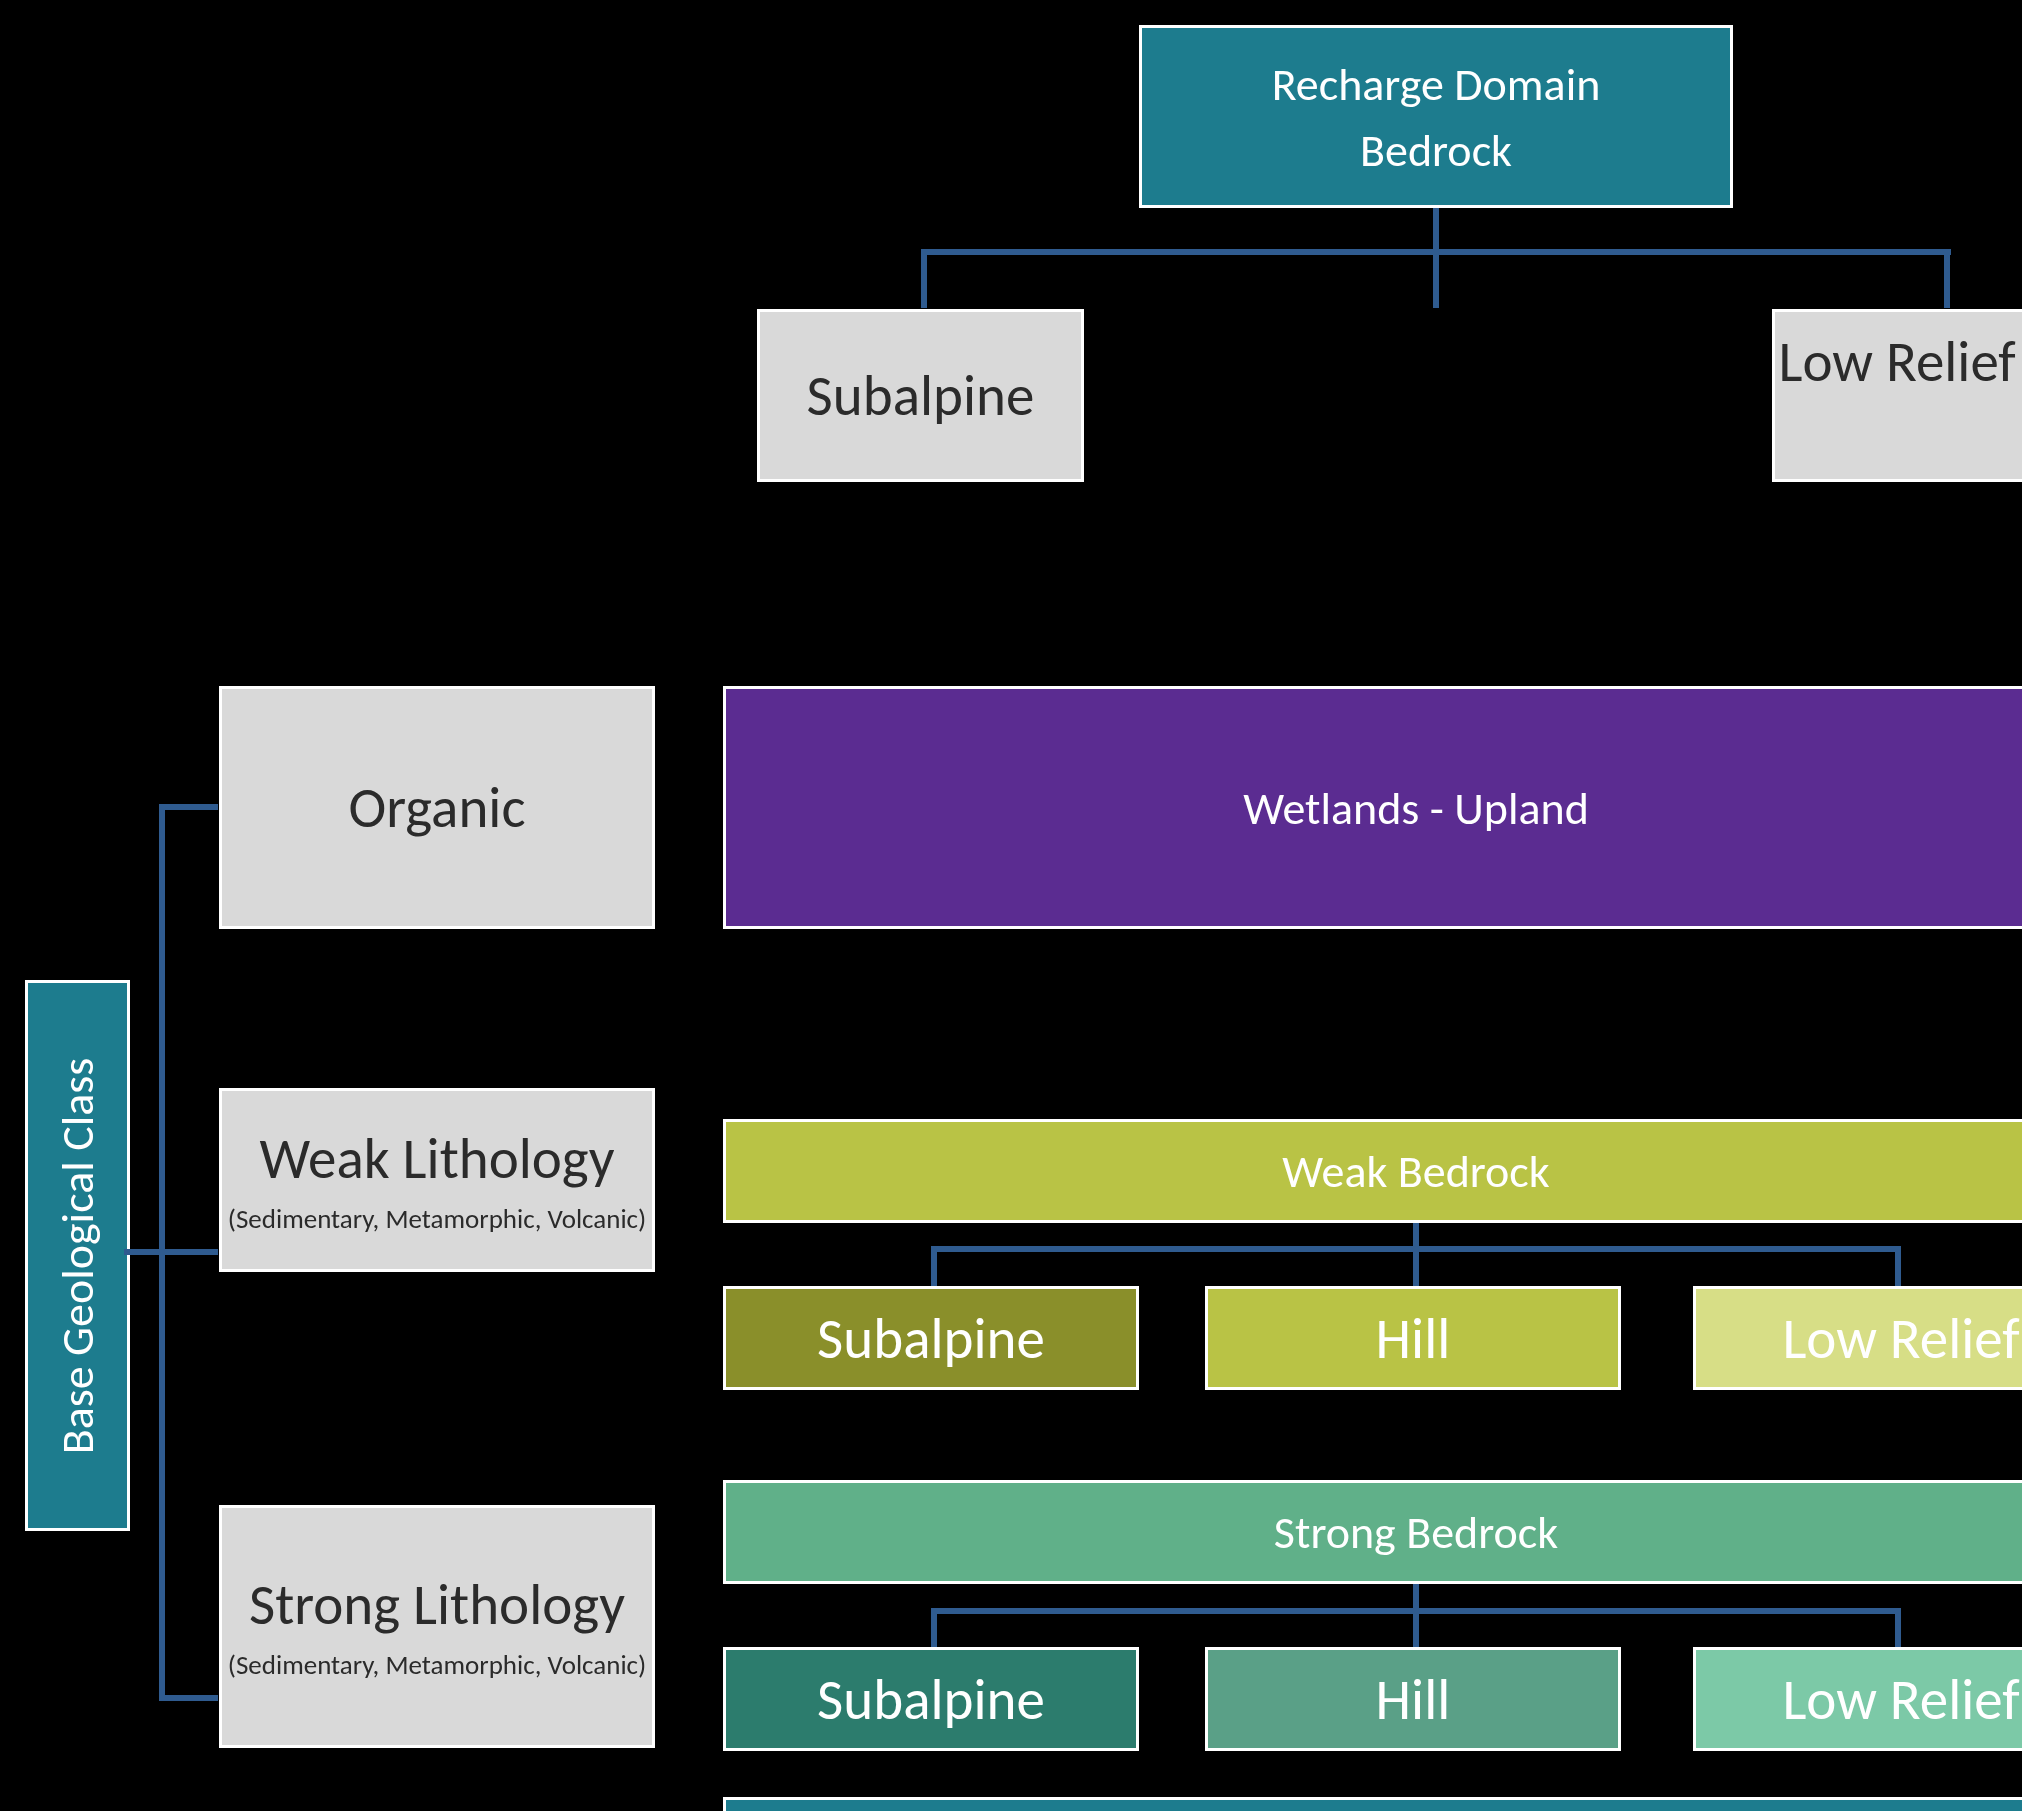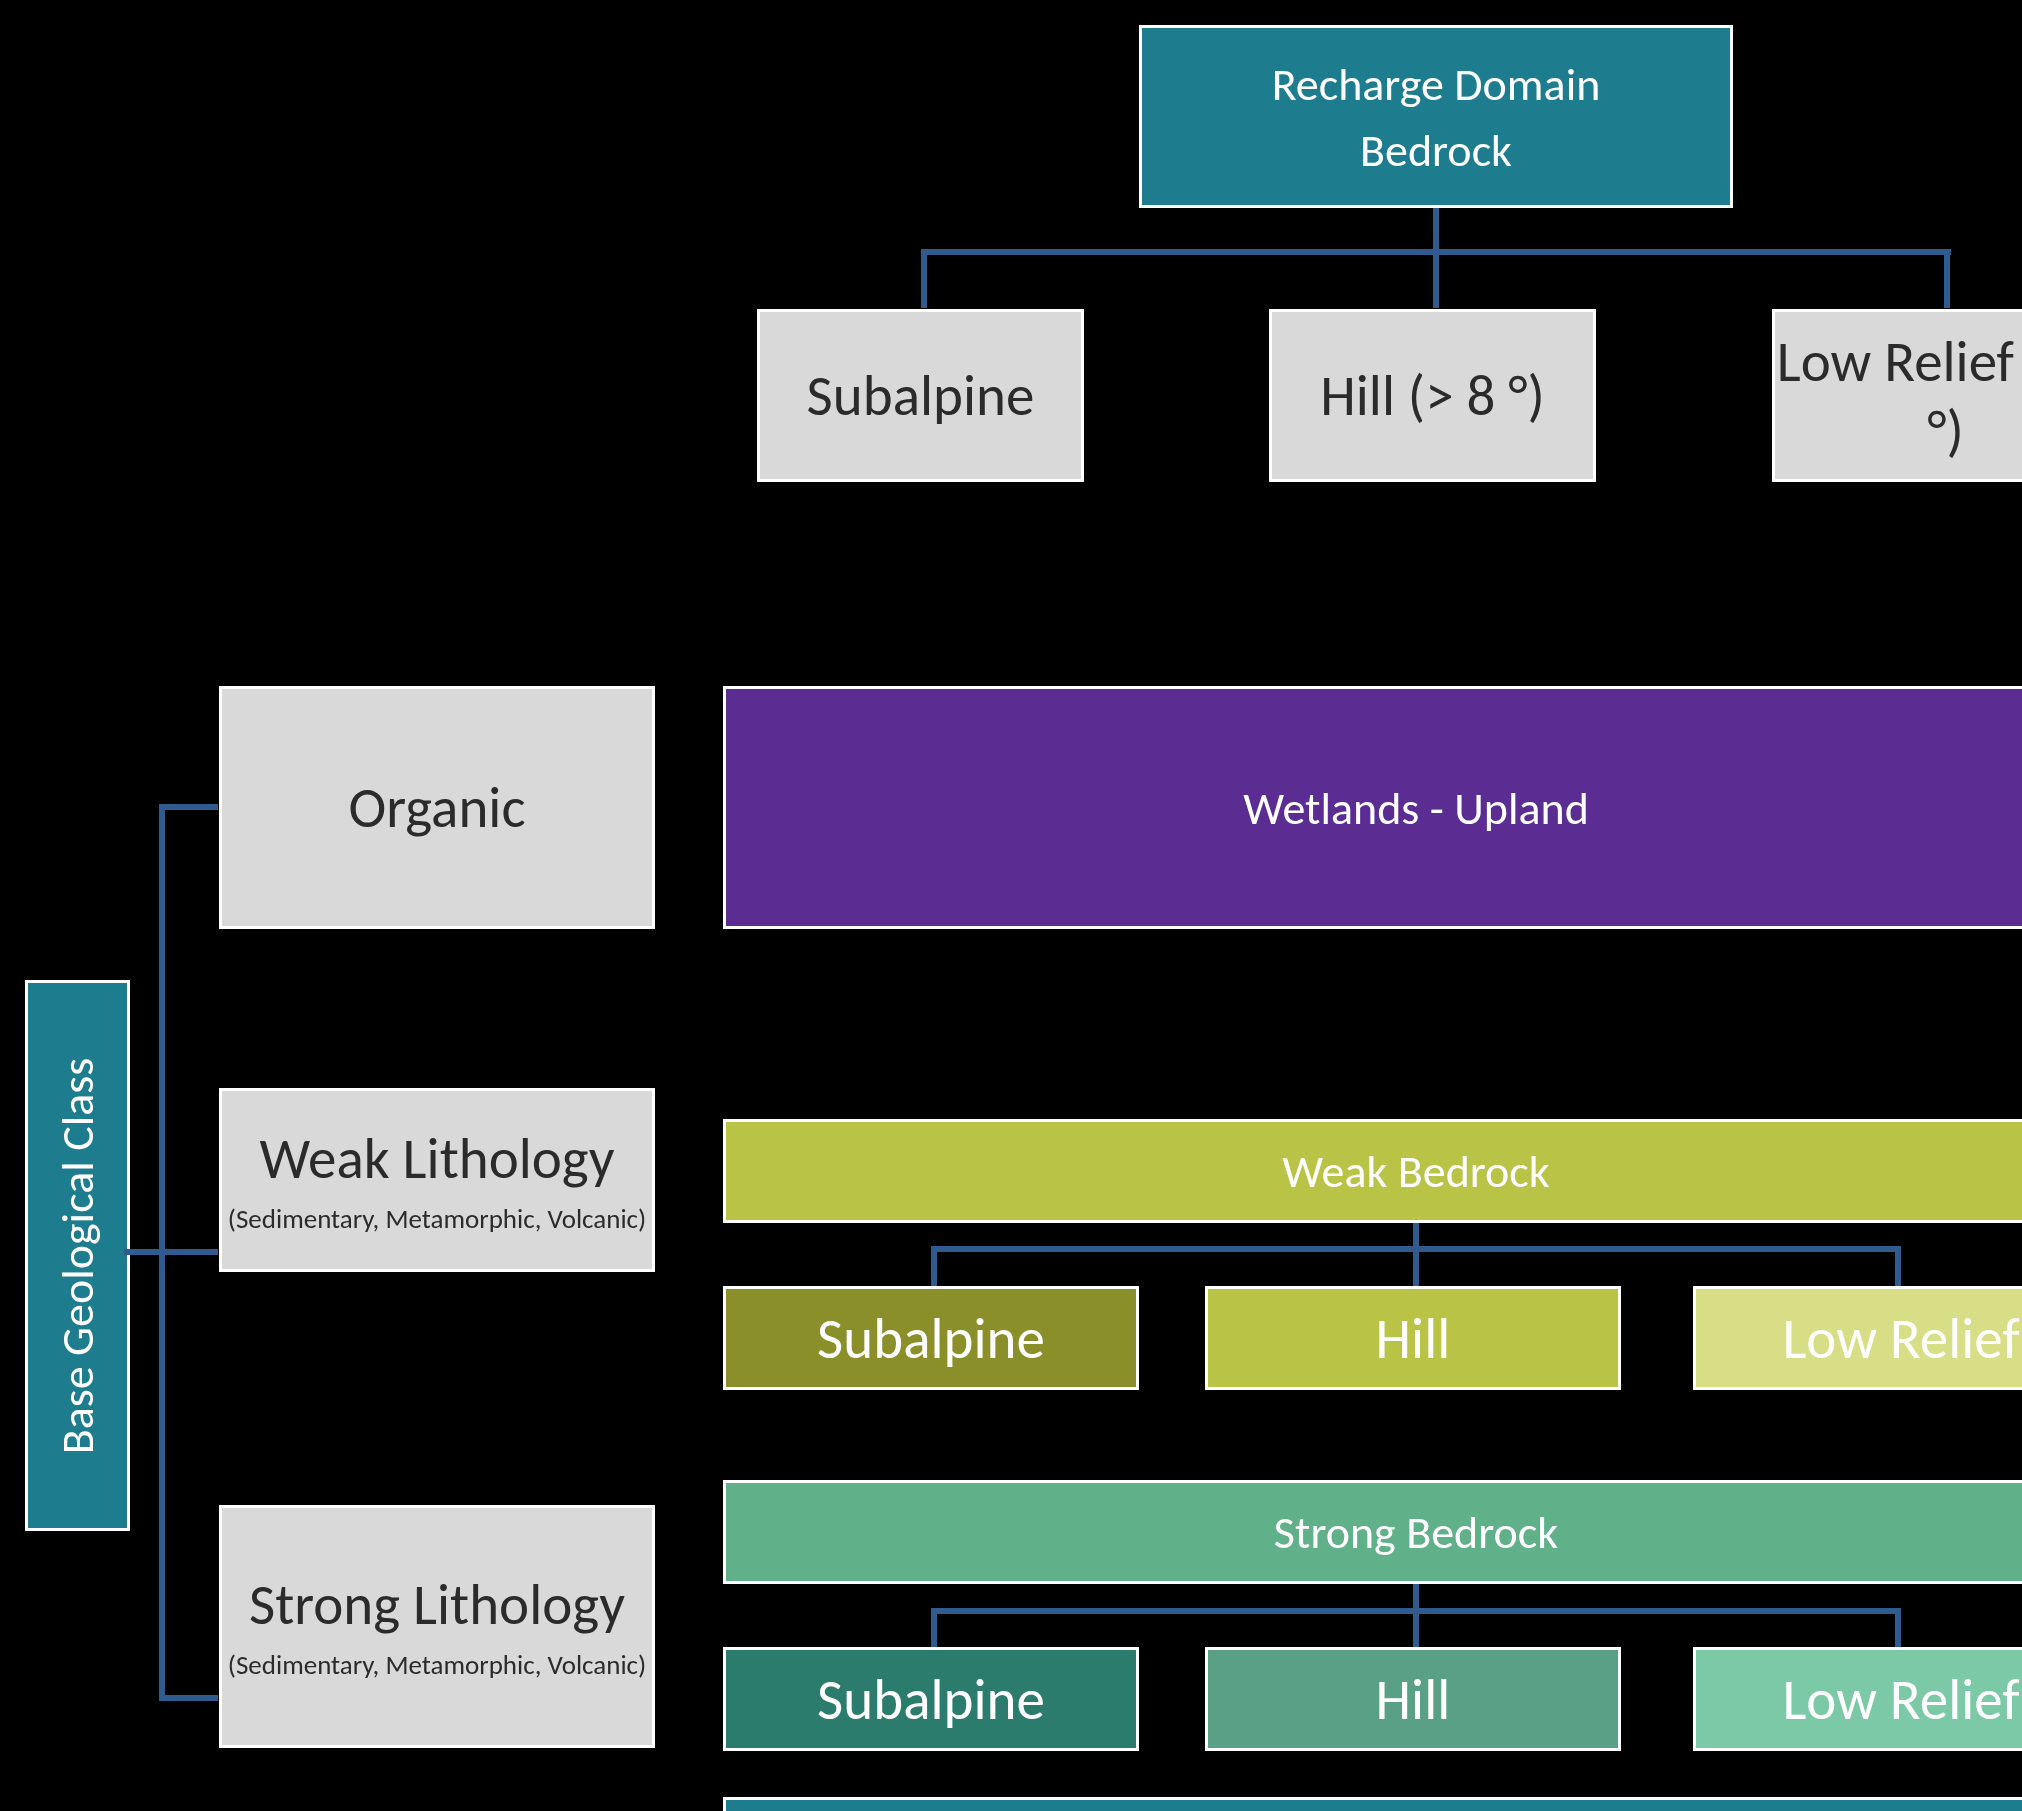--- a/index.html
+++ b/index.html
@@ -1,17 +1,17 @@
 <!DOCTYPE html>
 <html><head>
 <meta charset="utf-8">
 <style>
   html,body{margin:0;padding:0;background:#000;font-family:"Segoe UI","Calibri",Arial,sans-serif;}
   .stage{position:relative;width:2023px;height:1812px;background:#000;}
-  .box{position:absolute;box-sizing:border-box;display:flex;flex-direction:column;align-items:center;justify-content:center;text-align:center;border:3px solid #fff;}
+  .box{position:absolute;box-sizing:border-box;display:flex;flex-direction:column;align-items:center;justify-content:center;text-align:right;border:3px solid #fff;}
   .grey{background:#d9d9d9;color:#2b2b2b;}
   .teal{background:#1d7c8e;color:#fff;}
   .purple{background:#5b2c91;color:#fff;}
   .olive-header{background:#b9c345;color:#fff;}
   .olive-dark{background:#8a8f2a;color:#fff;}
   .olive-mid{background:#b9c345;color:#fff;}
   .olive-light{background:#d7de86;color:#fff;}
   .sea-header{background:#60b089;color:#fff;}
   .sea-dark{background:#2c7c6d;color:#fff;}
   .sea-mid{background:#5aa087;color:#fff;}
@@ -35,23 +35,20 @@
   </div>
 
   <div class="line" style="left:1433px;top:208px;width:6px;height:48px;"></div>
   <div class="line" style="left:921px;top:249px;width:1030px;height:6px;"></div>
   <div class="line" style="left:921px;top:249px;width:6px;height:59px;"></div>
   <div class="line" style="left:1433px;top:249px;width:6px;height:59px;"></div>
   <div class="line" style="left:1944px;top:249px;width:6px;height:59px;"></div>
 
   <div class="box grey" style="left:757px;top:309px;width:327px;height:173px;">
     <div class="lbl-med">Subalpine</div>
-  </div>
-  <div class="box grey" style="left:1269px;top:309px;width:327px;height:173px;">
-    <div class="lbl-med">Hill (&gt; 8 °)</div>
   </div>
   <div class="box grey" style="left:1772px;top:309px;width:347px;height:173px;">
     <div class="lbl-med">Low Relief (&lt; 8 °)</div>
   </div>
 
   <div class="vtab" style="left:25px;top:980px;width:99px;height:545px;">
     <span>Base Geological Class</span>
   </div>
 
   <div class="line" style="left:124px;top:1249px;width:42px;height:6px;"></div>

